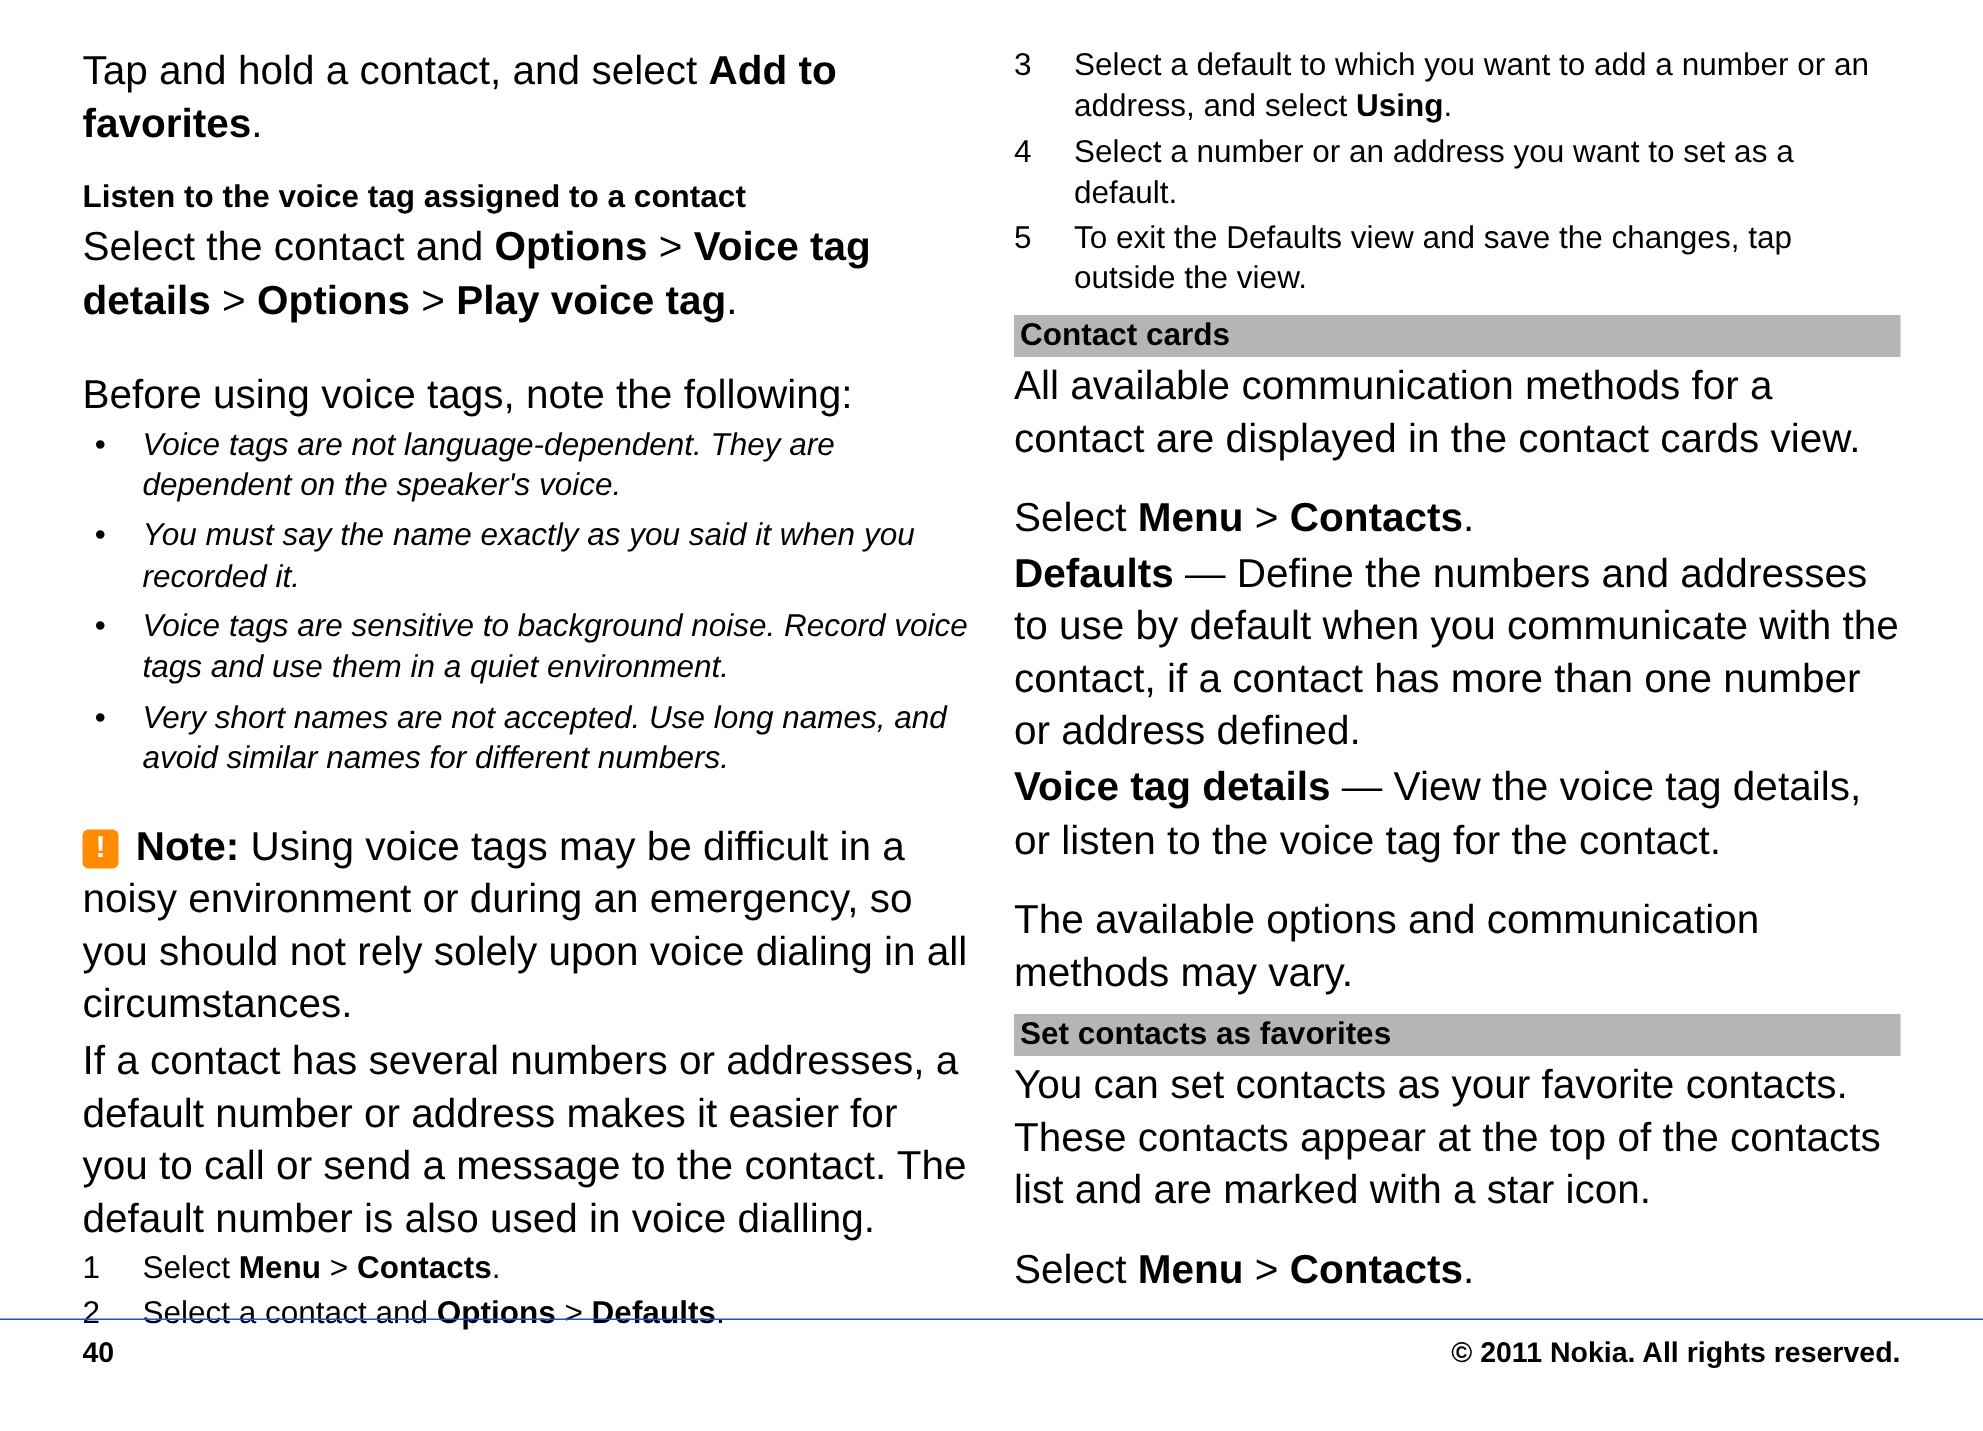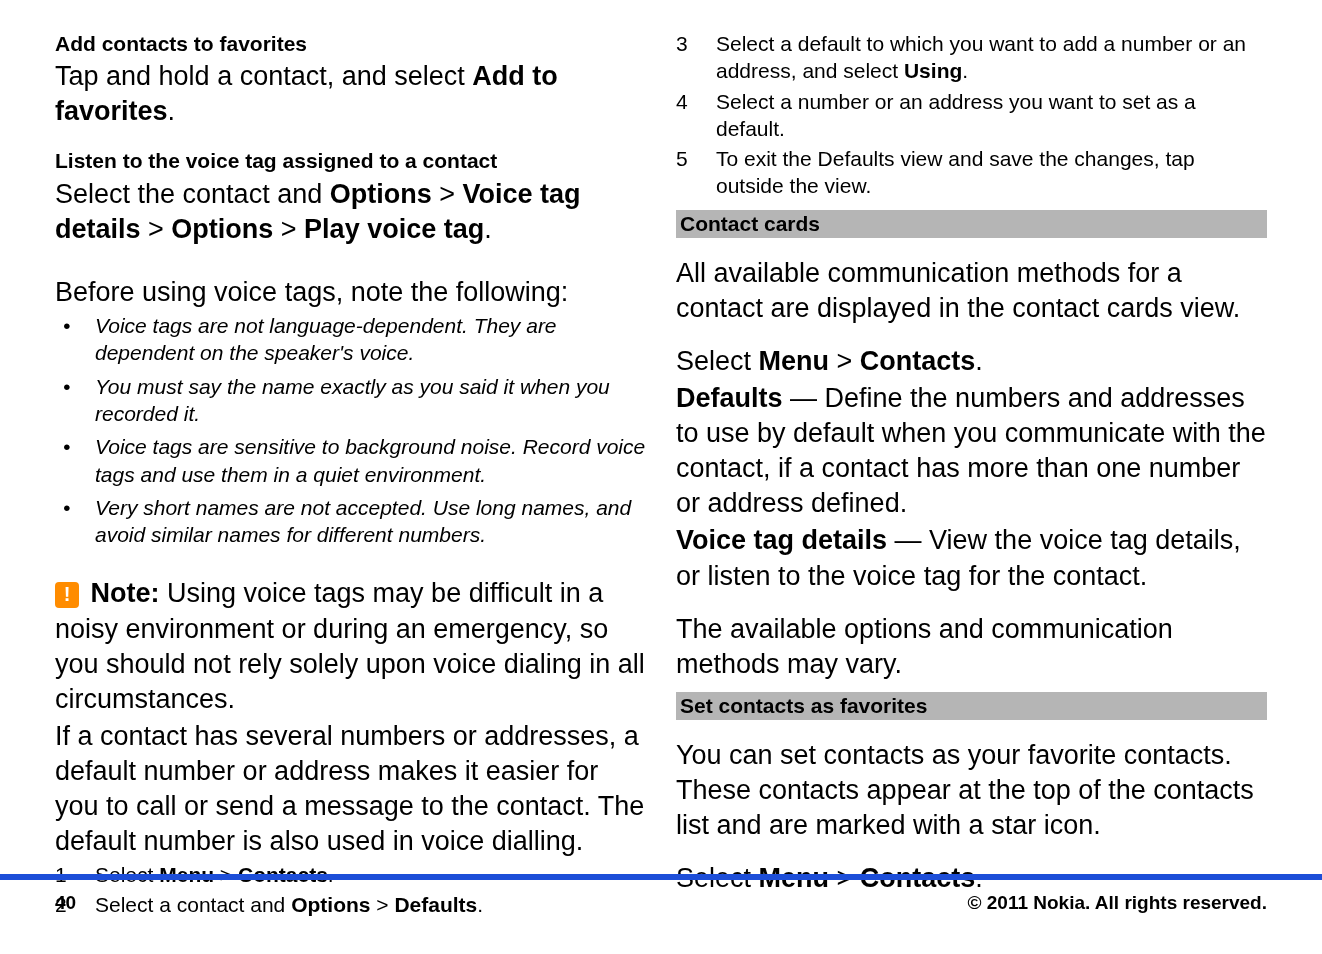--- a/index.html
+++ b/index.html
@@ -100,41 +100,40 @@
       top: 50%;
       transform: translate(-50%, -52%);
       font-size: 20px;
     }
     .grey-header {
       background: #b5b5b5;
       font-weight: bold;
       font-size: 21px;
       padding: 2px 0 2px 4px;
       margin-top: 10px;
-      margin-bottom: 18px;
+      margin-bottom: 2px;
     }
     .footer {
       position: absolute;
       bottom: 0;
       left: 0;
       right: 0;
-      border-top: 6px solid #1d4ed8;
+      border-top: 1px solid #1d4ed8;
       padding: 12px 55px 40px 55px;
       display: flex;
       justify-content: space-between;
       font-size: 19px;
       font-weight: bold;
     }
   </style>
 </head>
 <body>
 
 <div class="page">
   <div class="column">
-    <div class="heading-bold">Add contacts to favorites</div>
     <div class="body-text">
       <span>Tap and hold a contact, and select </span><span class="bold">Add to favorites</span><span>.</span>
     </div>
 
     <div class="heading-bold section-gap">Listen to the voice tag assigned to a contact</div>
     <div class="body-text">
       <span>Select the contact and </span><span class="bold">Options</span><span> &gt; </span><span class="bold">Voice tag details</span><span> &gt; </span><span class="bold">Options</span><span> &gt; </span><span class="bold">Play voice tag</span><span>.</span>
     </div>
 
     <div class="body-text section-gap-large">Before using voice tags, note the following:</div>

